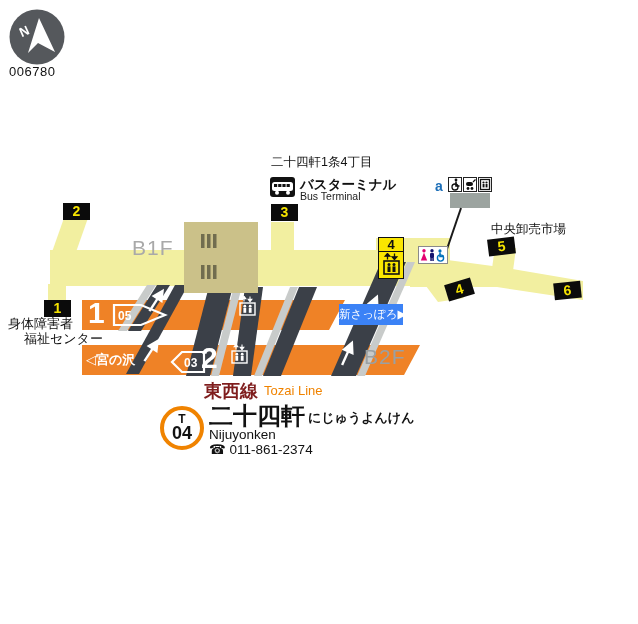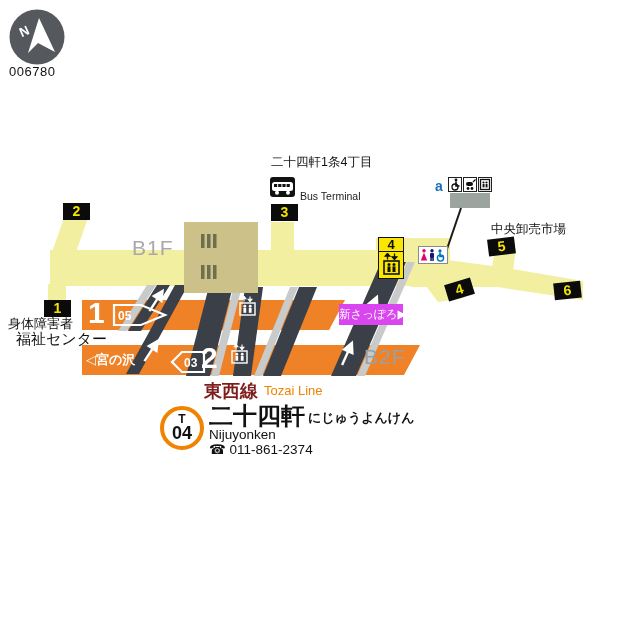--- a/index.html
+++ b/index.html
@@ -8,21 +8,21 @@
   .abs{position:absolute;white-space:nowrap;}
   svg{display:block;}
   
   .exit-tag{position:absolute;width:27px;height:17px;background:#0b0b0b;color:#f6e400;
             font-weight:bold;font-size:14px;line-height:17px;text-align:center;}
   
   .small-jp{font-size:12.5px;color:#111;}
   .gray-floor{font-weight:normal;font-size:21px;color:#a9a9a9;letter-spacing:1px;}
   .plat-num{color:#fff;font-weight:bold;font-size:30px;line-height:30px;}
   .plat-dir{color:#fff;font-size:13px;font-weight:600;}
-  .orange-box{background:#d946ef;color:#fff;font-size:11.5px;text-align:center;}
+  .orange-box{background:#3b82f6;color:#fff;font-size:11.5px;text-align:center;}
   
   .exit4-box{position:absolute;width:26px;height:42px;background:#fae600;border:1.5px solid #111;
              display:flex;flex-direction:column;align-items:center;box-sizing:border-box;}
   .exit4-box .num{font-weight:bold;font-size:13px;line-height:13px;color:#111;}
   .exit4-box .div{width:100%;border-top:1.5px solid #111;margin:0 0 1px 0;}
   .tile{position:absolute;background:#111;border-radius:3px;}
   .a-tiles{position:absolute;display:flex;gap:1px;}
   .a-tile{width:14px;height:15px;background:#fff;border:1px solid #222;box-sizing:border-box;
           display:flex;align-items:center;justify-content:center;}
   .toilet{position:absolute;width:30px;height:18px;background:#fff;border:1px solid #8a8a8a;
@@ -121,20 +121,21 @@
       <g fill="#111">
         <rect x="4" y="7" width="3.2" height="3"></rect>
           <rect x="8.2" y="7" width="3.2" height="3"></rect>
         <rect x="12.4" y="7" width="3.2" height="3"></rect>
           <rect x="16.6" y="7" width="3.2" height="3"></rect>
       </g>
       <circle cx="7" cy="15.8" r="2" fill="#fff"></circle>
         <circle cx="18" cy="15.8" r="2" fill="#fff"></circle>
     </svg>
   </div>
+  <div class="abs" style="left:300px;top:176px;font-size:13.5px;font-weight:bold">バスターミナル</div>
   <div class="abs" style="left:300px;top:190px;font-size:10.5px;color:#222">Bus Terminal</div>
 
   <div class="abs" style="left:491px;top:221px;font-size:12.5px">中央卸売市場</div>
 
   <div class="abs" style="left:435px;top:178px;font-size:14px;font-weight:bold;color:#1b6eb8">a</div>
   <div class="a-tiles" style="left:448px;top:177px">
     <span class="a-tile">
       <svg width="12" height="13" viewBox="0 0 12 13">
         <circle cx="7" cy="2" r="1.4" fill="#111"></circle>
         <path d="M7,3.5 L7,8 L10.5,8" stroke="#111" stroke-width="1.6" fill="none"></path>
@@ -243,21 +244,21 @@
       </g>
       <rect x="1" y="7" width="15" height="12" stroke="#fff" stroke-width="1.4" fill="none"></rect>
       <circle cx="5.8" cy="10.2" r="1.4" fill="#fff"></circle>
         <circle cx="11.2" cy="10.2" r="1.4" fill="#fff"></circle>
       <rect x="4.4" y="11.8" width="2.8" height="5" fill="#fff"></rect>
         <rect x="9.8" y="11.8" width="2.8" height="5" fill="#fff"></rect>
     </svg>
   </div>
 
   <div class="abs" style="left:8px;top:315px;font-size:13px">身体障害者</div>
-  <div class="abs" style="left:16px;top:330px;font-size:15px">福祉センター</div>
+  <div class="abs" style="left:24px;top:330px;font-size:13px">福祉センター</div>
 
   <div class="abs" style="left:204px;top:379px;font-size:18px;font-weight:bold;color:#7f1d1d">東西線</div>
   <div class="abs" style="left:264px;top:383px;font-size:13px;color:#f08300">Tozai Line</div>
 
   <div class="badge" style="left:160px;top:406px">
     <span class="t">T</span>
     <span class="n">04</span>
   </div>
   <div class="abs" style="left:209px;top:400px;font-size:24px;font-weight:bold">二十四軒</div>
   <div class="abs" style="left:308px;top:409px;font-size:13px;font-weight:bold">にじゅうよんけん</div>

